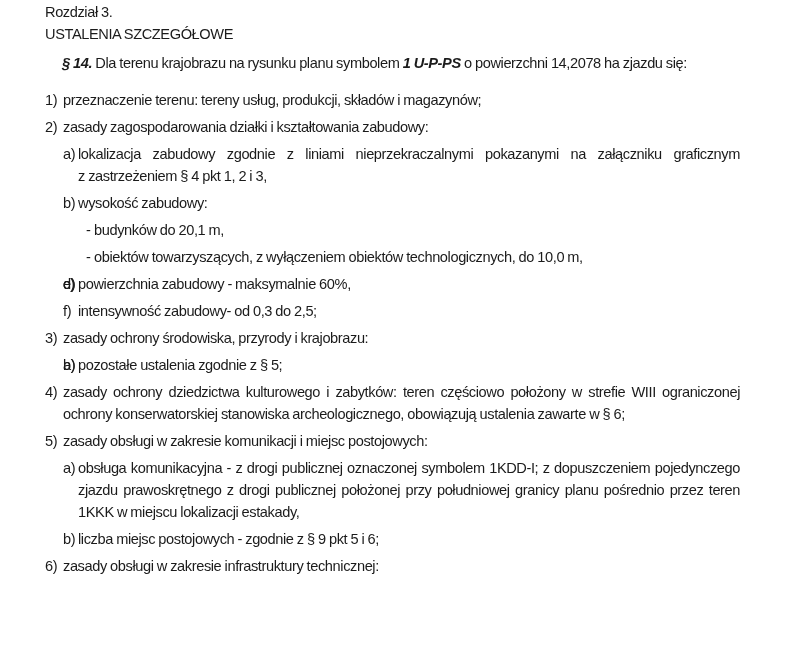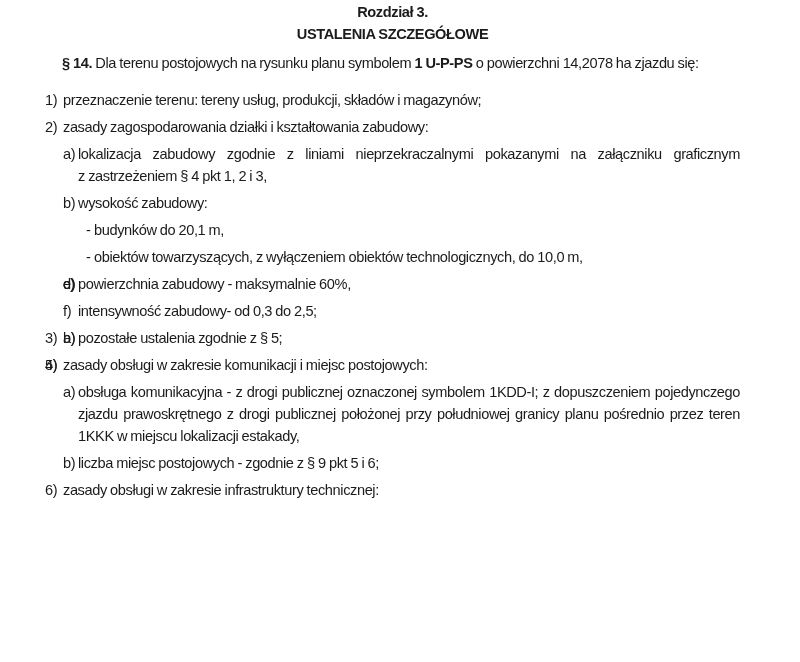--- a/index.html
+++ b/index.html
@@ -16,29 +16,28 @@
     word-spacing: -0.4px;
   }
   .page {
     box-sizing: border-box;
     width: 800px;
     height: 662px;
     padding: 1px 60px 0 45px;
     overflow: hidden;
   }
   .heading-line {
-    text-align: center;
-    font-weight: bold;
+    font-weight: normal;
   }
   .intro {
     margin-top: 7px;
     padding-left: 17px;
     text-align: justify;
   }
-  .b { font-weight: bold; }
+  .b { font-weight: bold; font-style: italic; }
   .item {
     position: relative;
     margin-top: 5px;
   }
   .item .marker {
     position: absolute;
     left: 0;
     top: 0;
   }
   .lvl1 { margin-left: 0;    padding-left: 18px; }
@@ -48,21 +47,21 @@
 </style>
 </head>
 <body>
 
 <div class="page">
 
   <div class="heading-line">Rozdział 3.</div>
   <div class="heading-line">USTALENIA SZCZEGÓŁOWE</div>
 
   <p class="intro"><span class="b">§ 14.</span>
-<span>Dla terenu postojowych na rysunku planu symbolem</span>
+<span>Dla terenu krajobrazu na rysunku planu symbolem</span>
 <span class="b">1 U-P-PS</span>
 <span>o powierzchni 14,2078 ha zjazdu się:</span></p>
 
   <div class="item lvl1">
     <span class="marker">1)</span>
     <span>przeznaczenie terenu: tereny usług, produkcji, składów i&nbsp;magazynów;</span>
   </div>
 
   <div class="item lvl1">
     <span class="marker">2)</span>
@@ -102,33 +101,35 @@
     <span>powierzchnia zabudowy - maksymalnie 60%,</span>
   </div>
 
   <div class="item lvl2">
     <span class="marker">f)</span>
     <span>intensywność zabudowy- od 0,3 do 2,5;</span>
   </div>
 
   <div class="item lvl1">
     <span class="marker">3)</span>
+    <span>zasady ochrony środowiska, przyrody i&nbsp;krajobrazu:</span>
   </div>
 
   <div class="item lvl2">
     <span class="marker">a)</span>
   </div>
 
   <div class="item lvl2">
     <span class="marker">b)</span>
     <span>pozostałe ustalenia zgodnie z&nbsp;§&nbsp;5;</span>
   </div>
 
   <div class="item lvl1 justify">
     <span class="marker">4)</span>
+    <span>zasady ochrony dziedzictwa kulturowego i&nbsp;zabytków: teren częściowo położony w&nbsp;strefie WIII ograniczonej ochrony konserwatorskiej stanowiska archeologicznego, obowiązują ustalenia zawarte w&nbsp;§&nbsp;6;</span>
   </div>
 
   <div class="item lvl1">
     <span class="marker">5)</span>
     <span>zasady obsługi w&nbsp;zakresie komunikacji i&nbsp;miejsc postojowych:</span>
   </div>
 
   <div class="item lvl2 justify">
     <span class="marker">a)</span>
     <span>obsługa komunikacyjna - z&nbsp;drogi publicznej oznaczonej symbolem 1KDD-I; z&nbsp;dopuszczeniem pojedynczego zjazdu prawoskrętnego z&nbsp;drogi publicznej położonej przy południowej granicy planu pośrednio przez teren 1KKK w&nbsp;miejscu lokalizacji estakady,</span>

